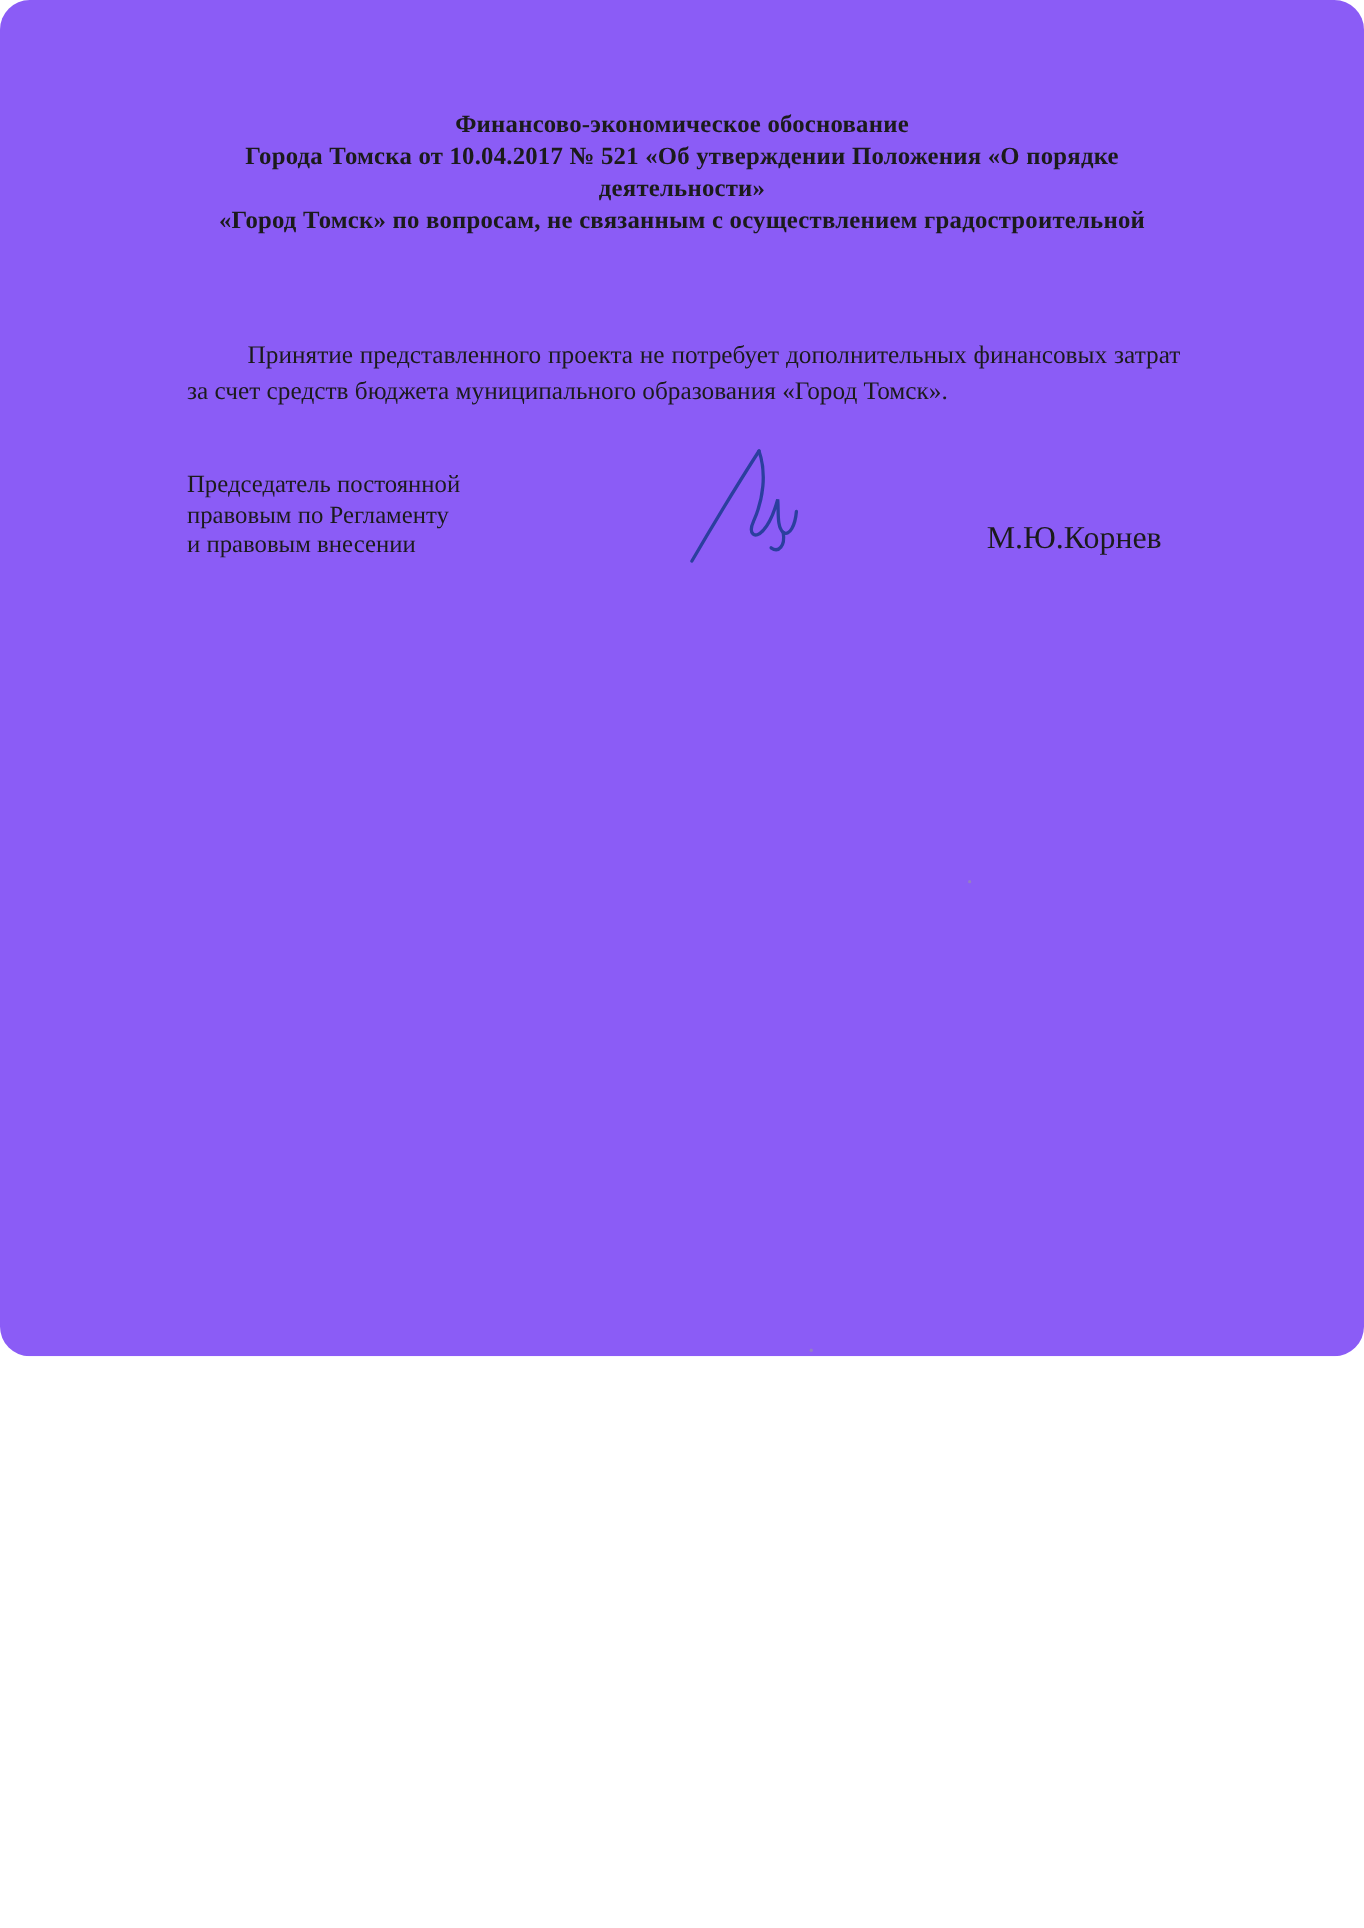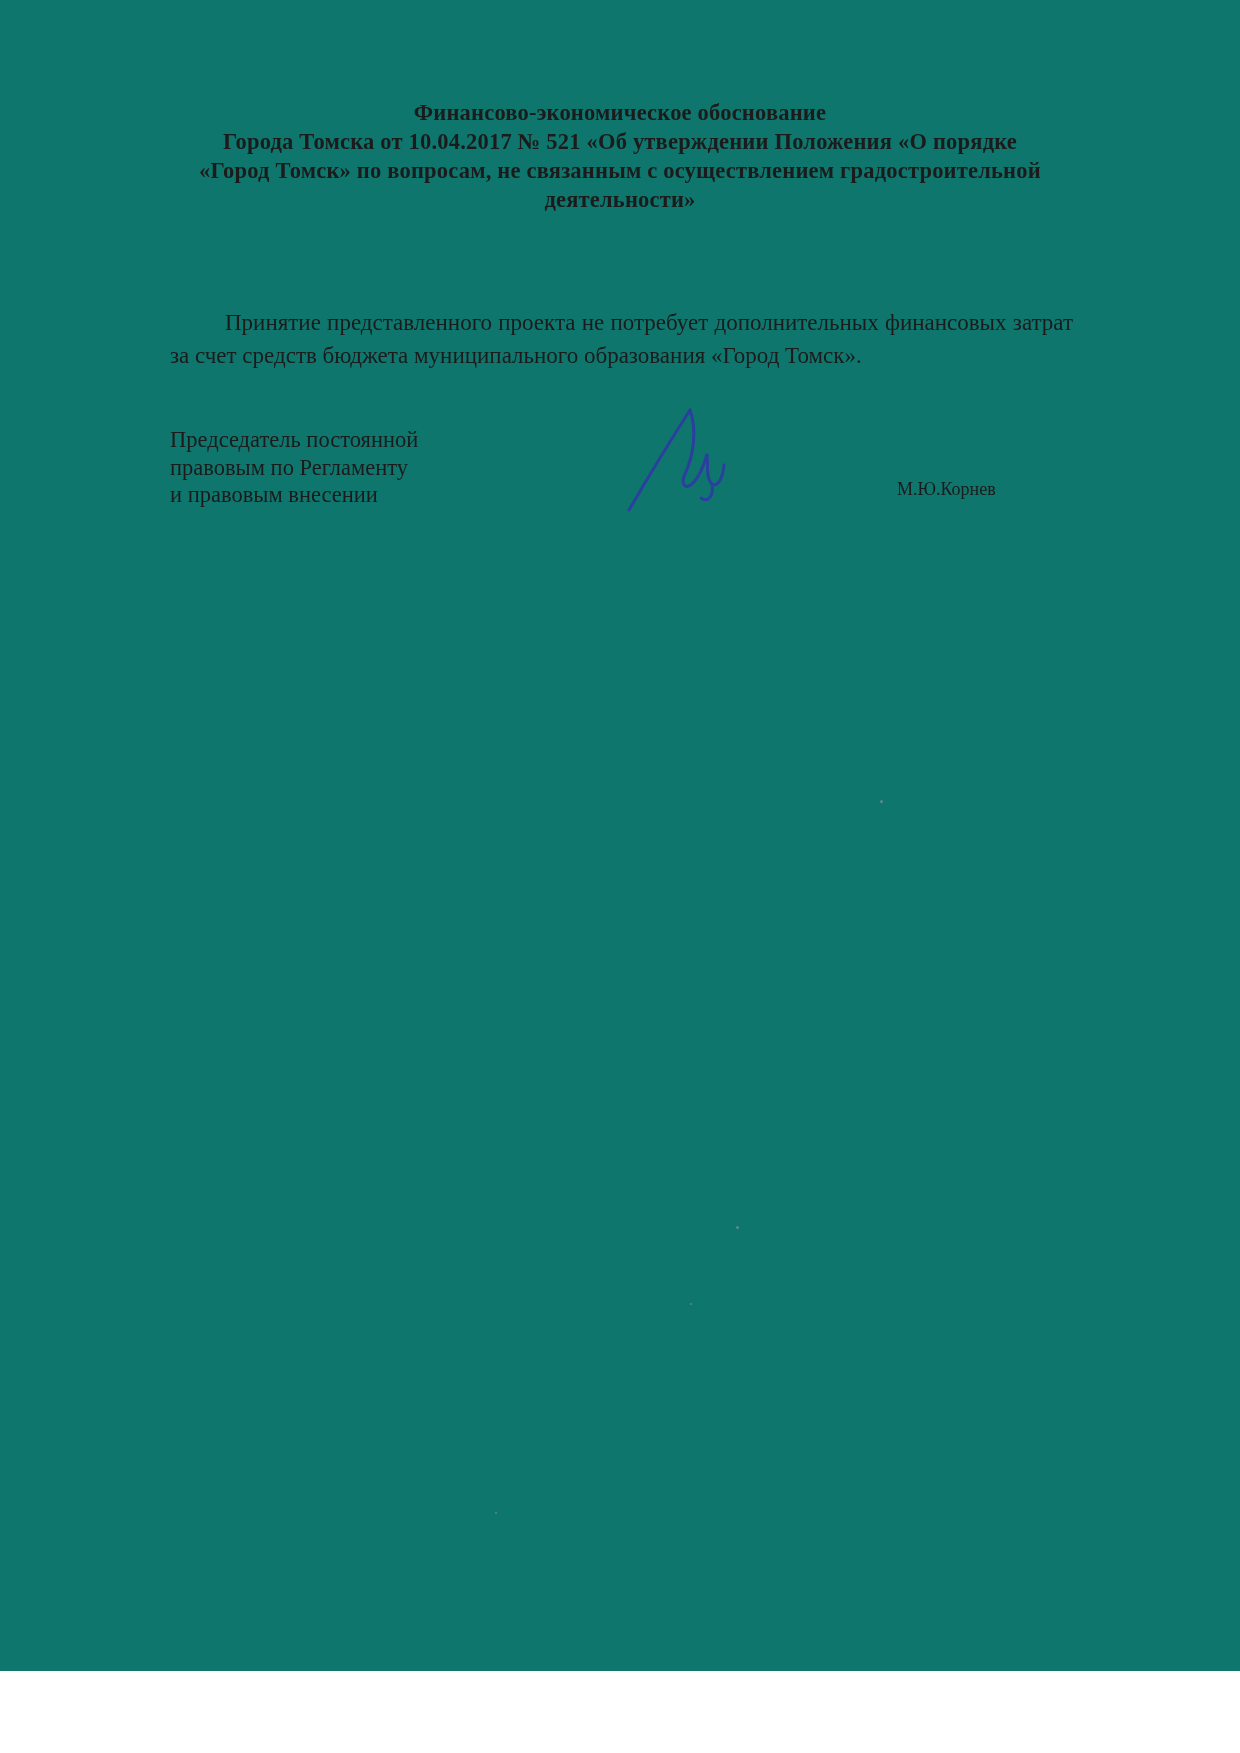--- a/index.html
+++ b/index.html
@@ -3,25 +3,26 @@
 <meta charset="utf-8">
 <style>
   html, body {
     margin: 0;
     padding: 0;
     background: #ffffff;
   }
   .page {
     position: relative;
     width: 1240px;
-    height: 1671px;
-    background: #0f766e;
+    height: 1233px;
+    background: #8b5cf6;
     font-family: "Liberation Serif", serif;
     color: #1b1b1b;
     overflow: hidden;
+    border-radius: 27px;
   }
   .doc-title {
     position: absolute;
     top: 98px;
     left: 0;
     width: 1240px;
     text-align: center;
     font-weight: bold;
     font-size: 22.5px;
     line-height: 29px;
@@ -60,21 +61,21 @@
     position: absolute;
     left: 622px;
     top: 2px;
     width: 125px;
     height: 115px;
   }
   .signer-name {
     position: absolute;
     left: 897px;
     top: 76px;
-    font-size: 18px;
+    font-size: 29px;
     line-height: 27px;
     white-space: nowrap;
   }
   .speck {
     position: absolute;
     width: 3px;
     height: 3px;
     border-radius: 50%;
     background: #9a9a9a;
     opacity: 0.55;
@@ -85,22 +86,22 @@
   .speck.s4 { left: 495px; top: 1512px; width: 2px; height: 2px; }
 </style>
 </head>
 <body>
 
 <div class="page">
 
   <div class="doc-title">
     <div>Финансово-экономическое обоснование</div>
     <div>Города Томска от 10.04.2017 № 521 «Об утверждении Положения «О порядке</div>
+    <div>деятельности»</div>
     <div>«Город Томск» по вопросам, не связанным с осуществлением градостроительной</div>
-    <div>деятельности»</div>
   </div>
 
   <p class="body-paragraph">Принятие представленного проекта не потребует дополнительных финансовых затрат за счет средств бюджета муниципального образования «Город Томск».</p>
 
   <div class="signature-block">
 
     <div class="signer-position">
       <div>Председатель постоянной</div>
       <div>правовым по Регламенту</div>
       <div>и правовым внесении</div>

